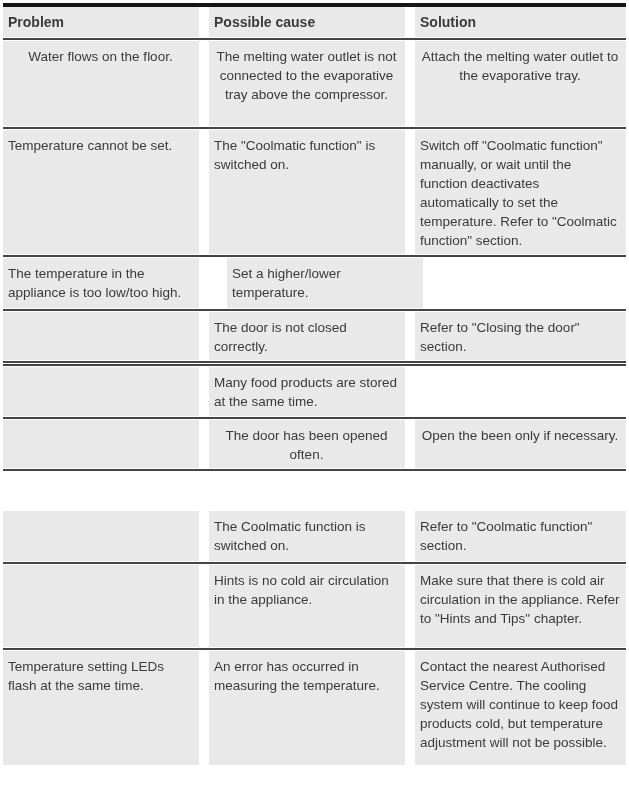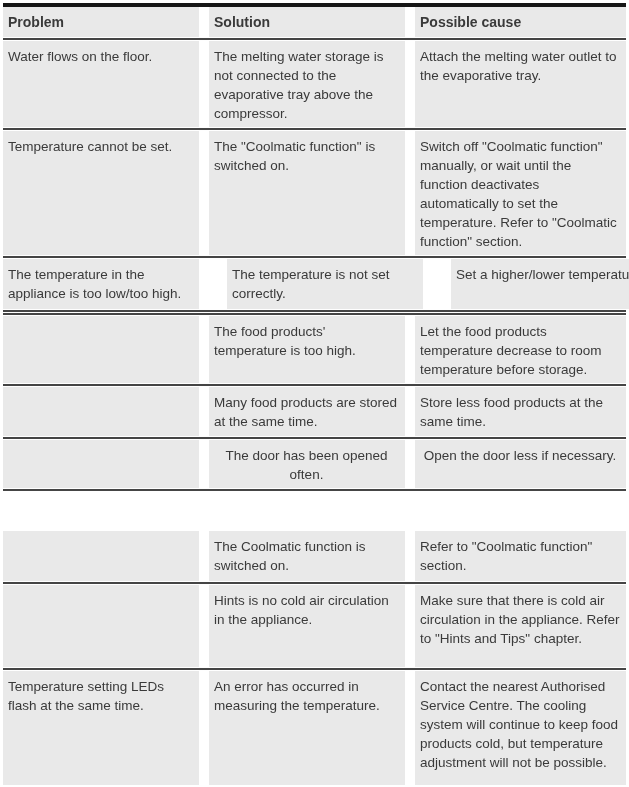--- a/index.html
+++ b/index.html
@@ -39,87 +39,85 @@
     padding-top: 6px;
     padding-bottom: 5px;
     min-height: 28px;
   }
   .sep {
     height: 2px;
     background: var(--rule);
     margin: 1px 0;
   }
   
-  .row-0 { min-height: 85px; }
+  .row-0 { min-height: 85px; text-align: center; }
   .row-1 { min-height: 124px; }
   .row-2 { min-height: 50px; gap: 28px; }
   .row-3 { min-height: 46px; }
   .row-4 { min-height: 64px; }
   .row-5 { min-height: 49px; }
   .row-6 { min-height: 47px; text-align: center; }
   .row-7 { min-height: 50px; margin-top: 40px; }
   .row-8 { min-height: 82px; }
   .row-9 { min-height: 114px; }
 </style>
 </head>
 <body>
 
 <div class="page">
   <div class="ttable">
     <div class="tborder top"></div>
 
     <div class="row header">
       <div class="cell">Problem</div>
+      <div class="cell">Possible cause</div>
       <div class="cell">Solution</div>
-      <div class="cell">Possible cause</div>
     </div>
     <div class="sep"></div>
 
     <div id="tbody">
   <div class="row body-row row-0">
     <div class="cell">Water flows on the floor.</div>
-    <div class="cell">The melting water storage is not connected to the evaporative tray above the compressor.</div>
+    <div class="cell">The melting water outlet is not connected to the evaporative tray above the compressor.</div>
     <div class="cell">Attach the melting water outlet to the evaporative tray.</div>
   </div>
   <div class="sep row-divider"></div>
 
   <div class="row body-row row-1">
     <div class="cell">Temperature cannot be set.</div>
     <div class="cell">The "Coolmatic function" is switched on.</div>
     <div class="cell">Switch off "Coolmatic function" manually, or wait until the function deactivates automatically to set the temperature. Refer to "Coolmatic function" section.</div>
   </div>
   <div class="sep row-divider"></div>
 
   <div class="row body-row row-2">
     <div class="cell">The temperature in the appliance is too low/too high.</div>
-    <div class="cell">The temperature is not set correctly.</div>
     <div class="cell">Set a higher/lower temperature.</div>
+  </div>
+  <div class="sep row-divider"></div>
+
+  <div class="row body-row row-3">
+    <div class="cell"></div>
+    <div class="cell">The door is not closed correctly.</div>
+    <div class="cell">Refer to "Closing the door" section.</div>
   </div>
   <div class="sep row-divider"></div>
 
   <div class="sep row-divider"></div>
 
-  <div class="row body-row row-4">
-    <div class="cell"></div>
-    <div class="cell">The food products' temperature is too high.</div>
-    <div class="cell">Let the food products temperature decrease to room temperature before storage.</div>
-  </div>
-  <div class="sep row-divider"></div>
-
   <div class="row body-row row-5">
     <div class="cell"></div>
     <div class="cell">Many food products are stored at the same time.</div>
-    <div class="cell">Store less food products at the same time.</div>
   </div>
   <div class="sep row-divider"></div>
 
   <div class="row body-row row-6">
     <div class="cell"></div>
     <div class="cell">The door has been opened often.</div>
-    <div class="cell">Open the door less if necessary.</div>
+    <div class="cell">Open the been only if necessary.</div>
   </div>
   <div class="sep row-divider"></div>
 
   <div class="row body-row row-7">
     <div class="cell"></div>
     <div class="cell">The Coolmatic function is switched on.</div>
     <div class="cell">Refer to "Coolmatic function" section.</div>
   </div>
   <div class="sep row-divider"></div>
 

